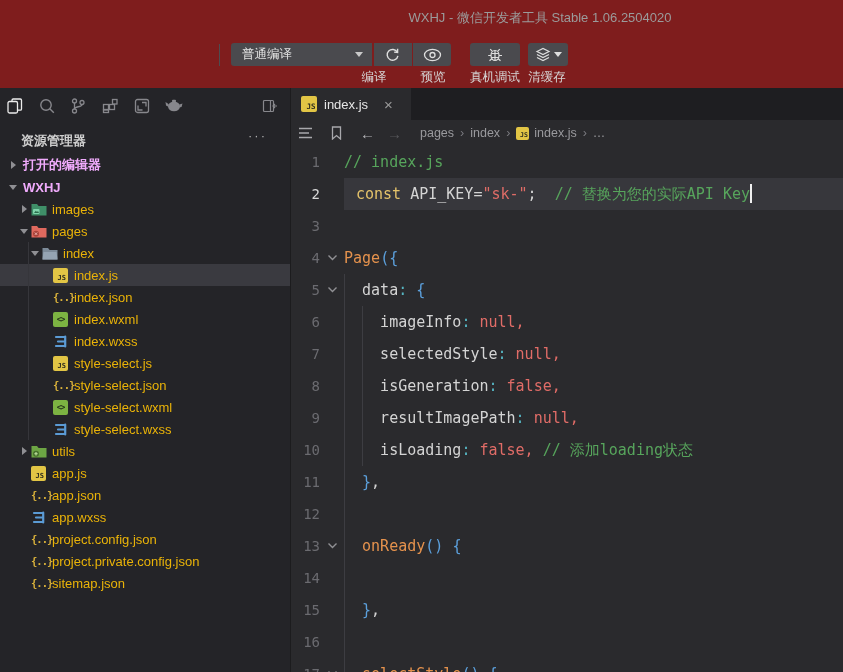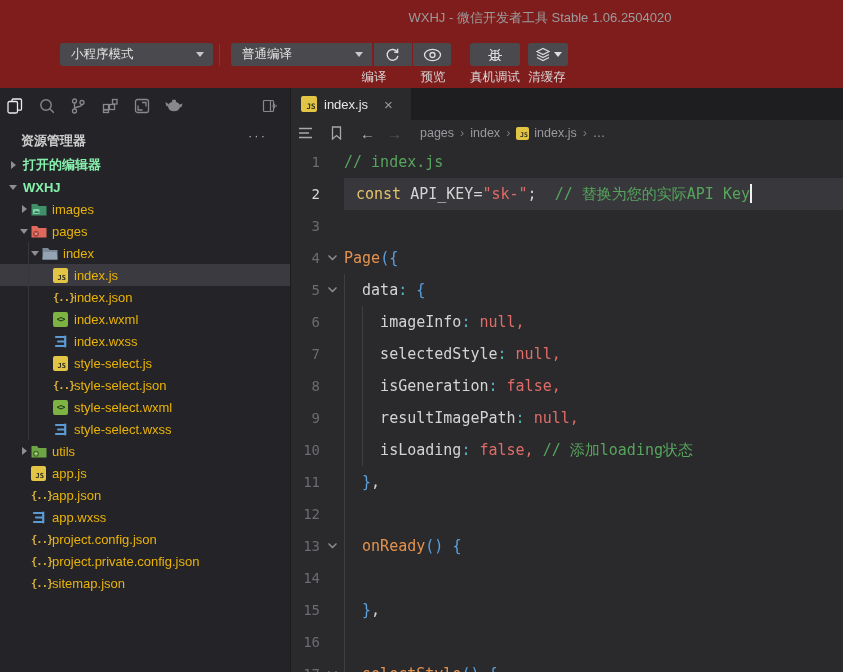--- a/index.html
+++ b/index.html
@@ -48,21 +48,21 @@
   .tree { position:absolute; top:66px; left:0; width:100%; }
   .trow { position:relative; height:22px; display:flex; align-items:center; cursor:default; }
   .trow.selected { background:#3a3a40; }
   .tcaret { width:14px; flex:none; display:flex; align-items:center; justify-content:center; }
   .tri-right { width:0; height:0; border-top:4px solid transparent; border-bottom:4px solid transparent;
     border-left:5px solid #8f8f93; }
   .tri-down { width:0; height:0; border-left:4px solid transparent; border-right:4px solid transparent;
     border-top:5px solid #8f8f93; }
   .ticon { width:18px; height:16px; flex:none; display:flex; align-items:center; justify-content:flex-start; }
   .tlabel { margin-left:3px; color:#eab308; font-size:13px; white-space:nowrap; }
-  .trow.bold .tlabel { color:#86efac; font-weight:bold; }
+  .trow.bold .tlabel { color:#f0abfc; font-weight:bold; }
   .tguide { position:absolute; left:28px; top:0; bottom:0; width:1px; background:#36363b; }
   
   .fi { font-family:"DejaVu Sans Mono", monospace; }
   .fi-js { width:15px; height:15px; background:#e2c545; border-radius:2px; color:#2b2b1e;
     font-size:7px; font-weight:bold; display:flex; align-items:flex-end; justify-content:flex-end; padding:1px 2px; }
   .fi-json { color:#d9b13b; font-size:10.5px; font-weight:bold; letter-spacing:-1px; }
   .fi-wxml { width:15px; height:15px; background:#7cb342; border-radius:2px; color:#23321a;
     font-size:8px; font-weight:bold; display:flex; align-items:center; justify-content:center; letter-spacing:-1px; }
   
   .editor { flex:1; height:100%; background:#2a2a2d; position:relative; }
@@ -95,24 +95,20 @@
   .tk-o { color:#d4d4d4; } .tk-s { color:#e06c67; } .tk-v { color:#e06c67; }
   .tk-f { color:#e5924d; } .tk-b { color:#5ca0dc; } .tk-d { color:#56b6c2; }
   svg { display:block; }
 </style>
 </head>
 <body>
 
 <div class="header">
   <div class="win-title">WXHJ - 微信开发者工具 Stable 1.06.2504020</div>
 
-  <div class="tbtn dropdown" style="left:60px; top:43px; width:153px;">
-    <span>小程序模式</span>
-    <span class="caret-down"></span>
-  </div>
 
   <div class="tb-divider"></div>
 
   <div class="seg-group">
     <div class="seg dd">
       <span>普通编译</span>
       <span class="caret-down"></span>
     </div>
     <div class="seg icon-seg">
       <span>

